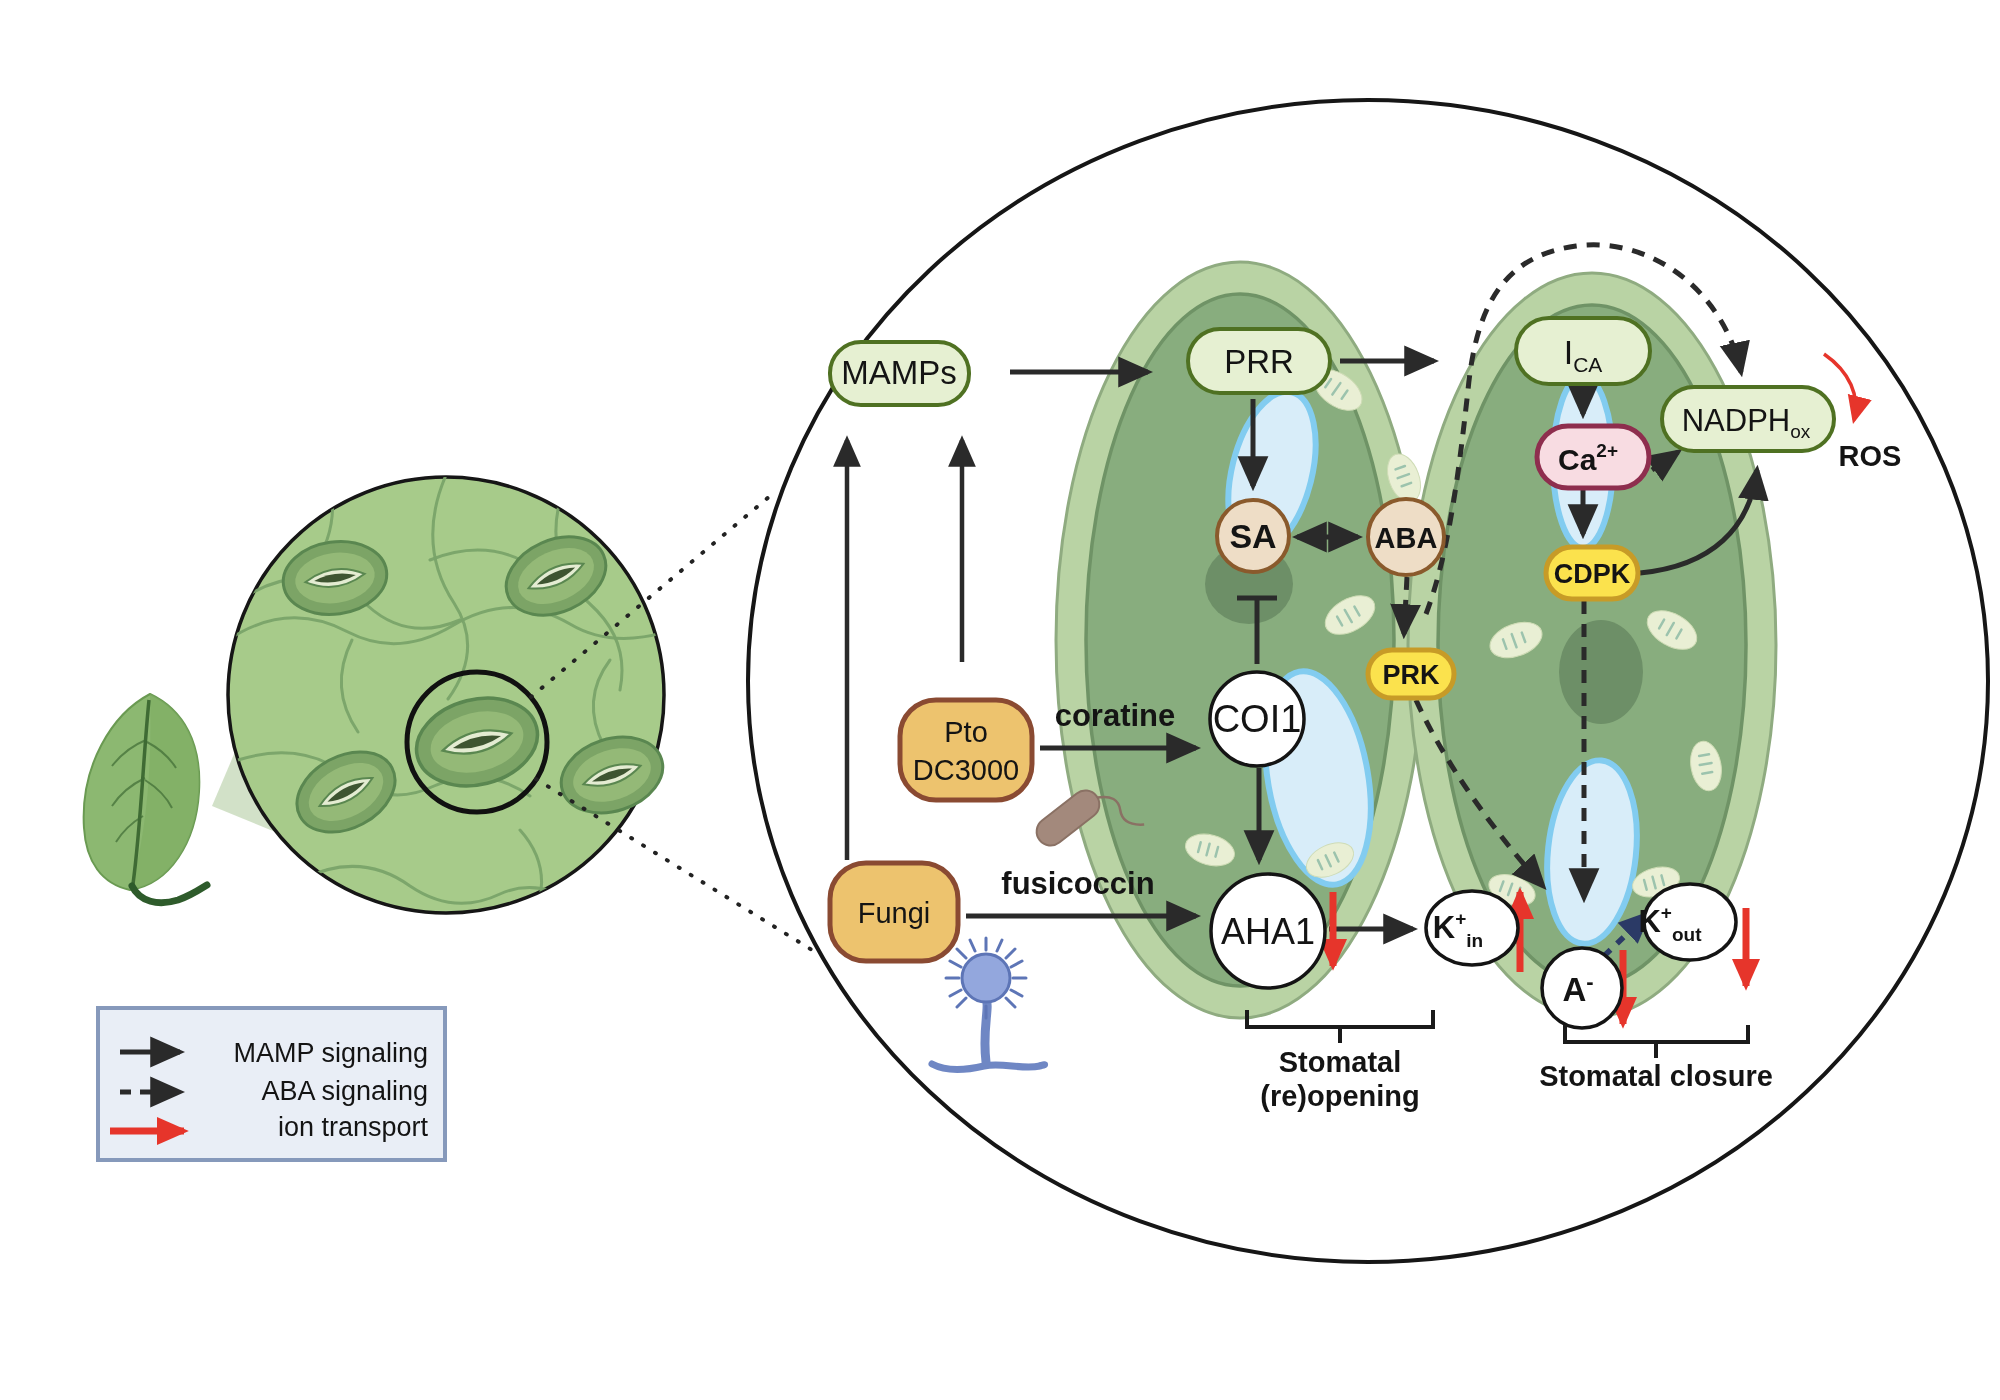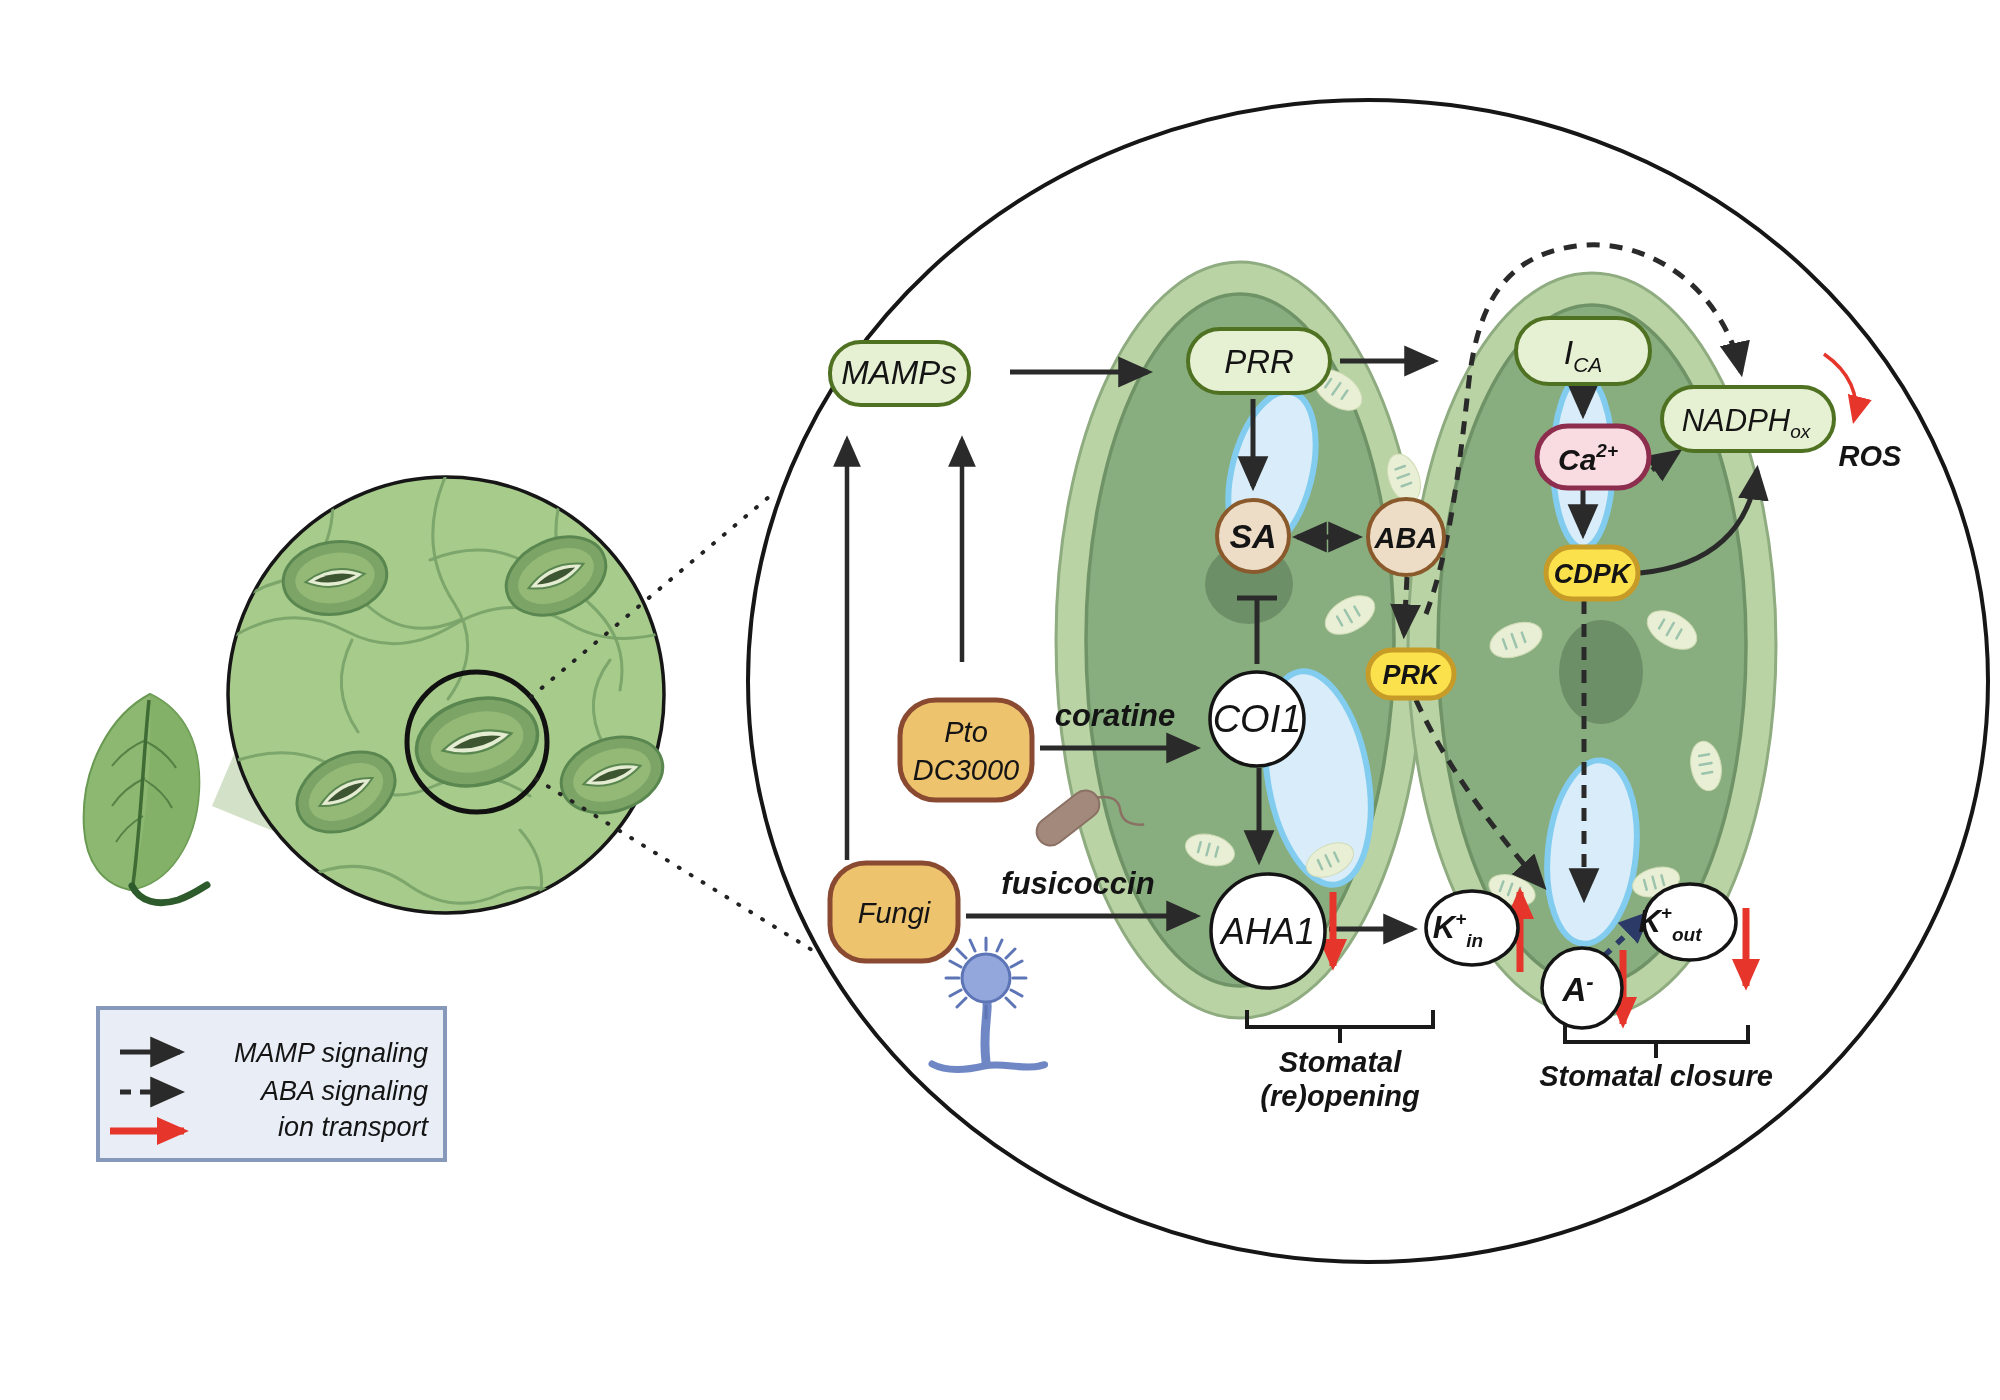--- a/index.html
+++ b/index.html
@@ -15,21 +15,21 @@
     --nucleus:#6d8f67; --vacuole-fill:#d8edf9; --vacuole-stroke:#82ccf0;
     --chloroplast:#e9efd4; --chloroplast-tick:#9cc3ad;
     --epidermis-fill:#a7cb8a; --epidermis-lines:#79a369;
     --stoma-outer:#7ca466; --stoma-rim:#5a8750; --stoma-lip:#e4ecd2; --stoma-slit:#3e5531;
     --legend-bg:#e9eef6; --legend-border:#8699bb;
     --fungus-blue:#6f87c4; --fungus-blue-light:#93a7dd;
     --bacterium:#a3897c; --bacterium-dark:#8a7164;
     --leaf-green:#8cb871; --leaf-vein:#3f6b34;
   }
   html,body{margin:0;padding:0;background:#ffffff;}
-  .stage{width:2000px;height:1400px;position:relative;background:#fff;overflow:hidden;font-style:italic;}
+  .stage{width:2000px;height:1400px;position:relative;background:#fff;overflow:hidden;}
   svg{display:block;}
   text{font-family:"Liberation Sans",sans-serif;fill:#141414;}
   .t-reg{font-weight:400;} .t-bold{font-weight:700;}
   .node-green{fill:var(--node-green-fill);stroke:var(--node-green-stroke);stroke-width:4;}
   .node-tan{fill:var(--node-tan-fill);stroke:var(--node-tan-stroke);stroke-width:4;}
   .node-amber{fill:var(--node-amber-fill);stroke:var(--node-amber-stroke);stroke-width:5;}
   .node-yellow{fill:var(--node-yellow-fill);stroke:var(--node-yellow-stroke);stroke-width:5;}
   .node-pink{fill:var(--node-pink-fill);stroke:var(--node-pink-stroke);stroke-width:5;}
   .node-white{fill:var(--node-white-fill);stroke:var(--node-white-stroke);stroke-width:3.5;}
   .arr{stroke:var(--arrow-black);stroke-width:5;fill:none;stroke-linecap:butt;}

